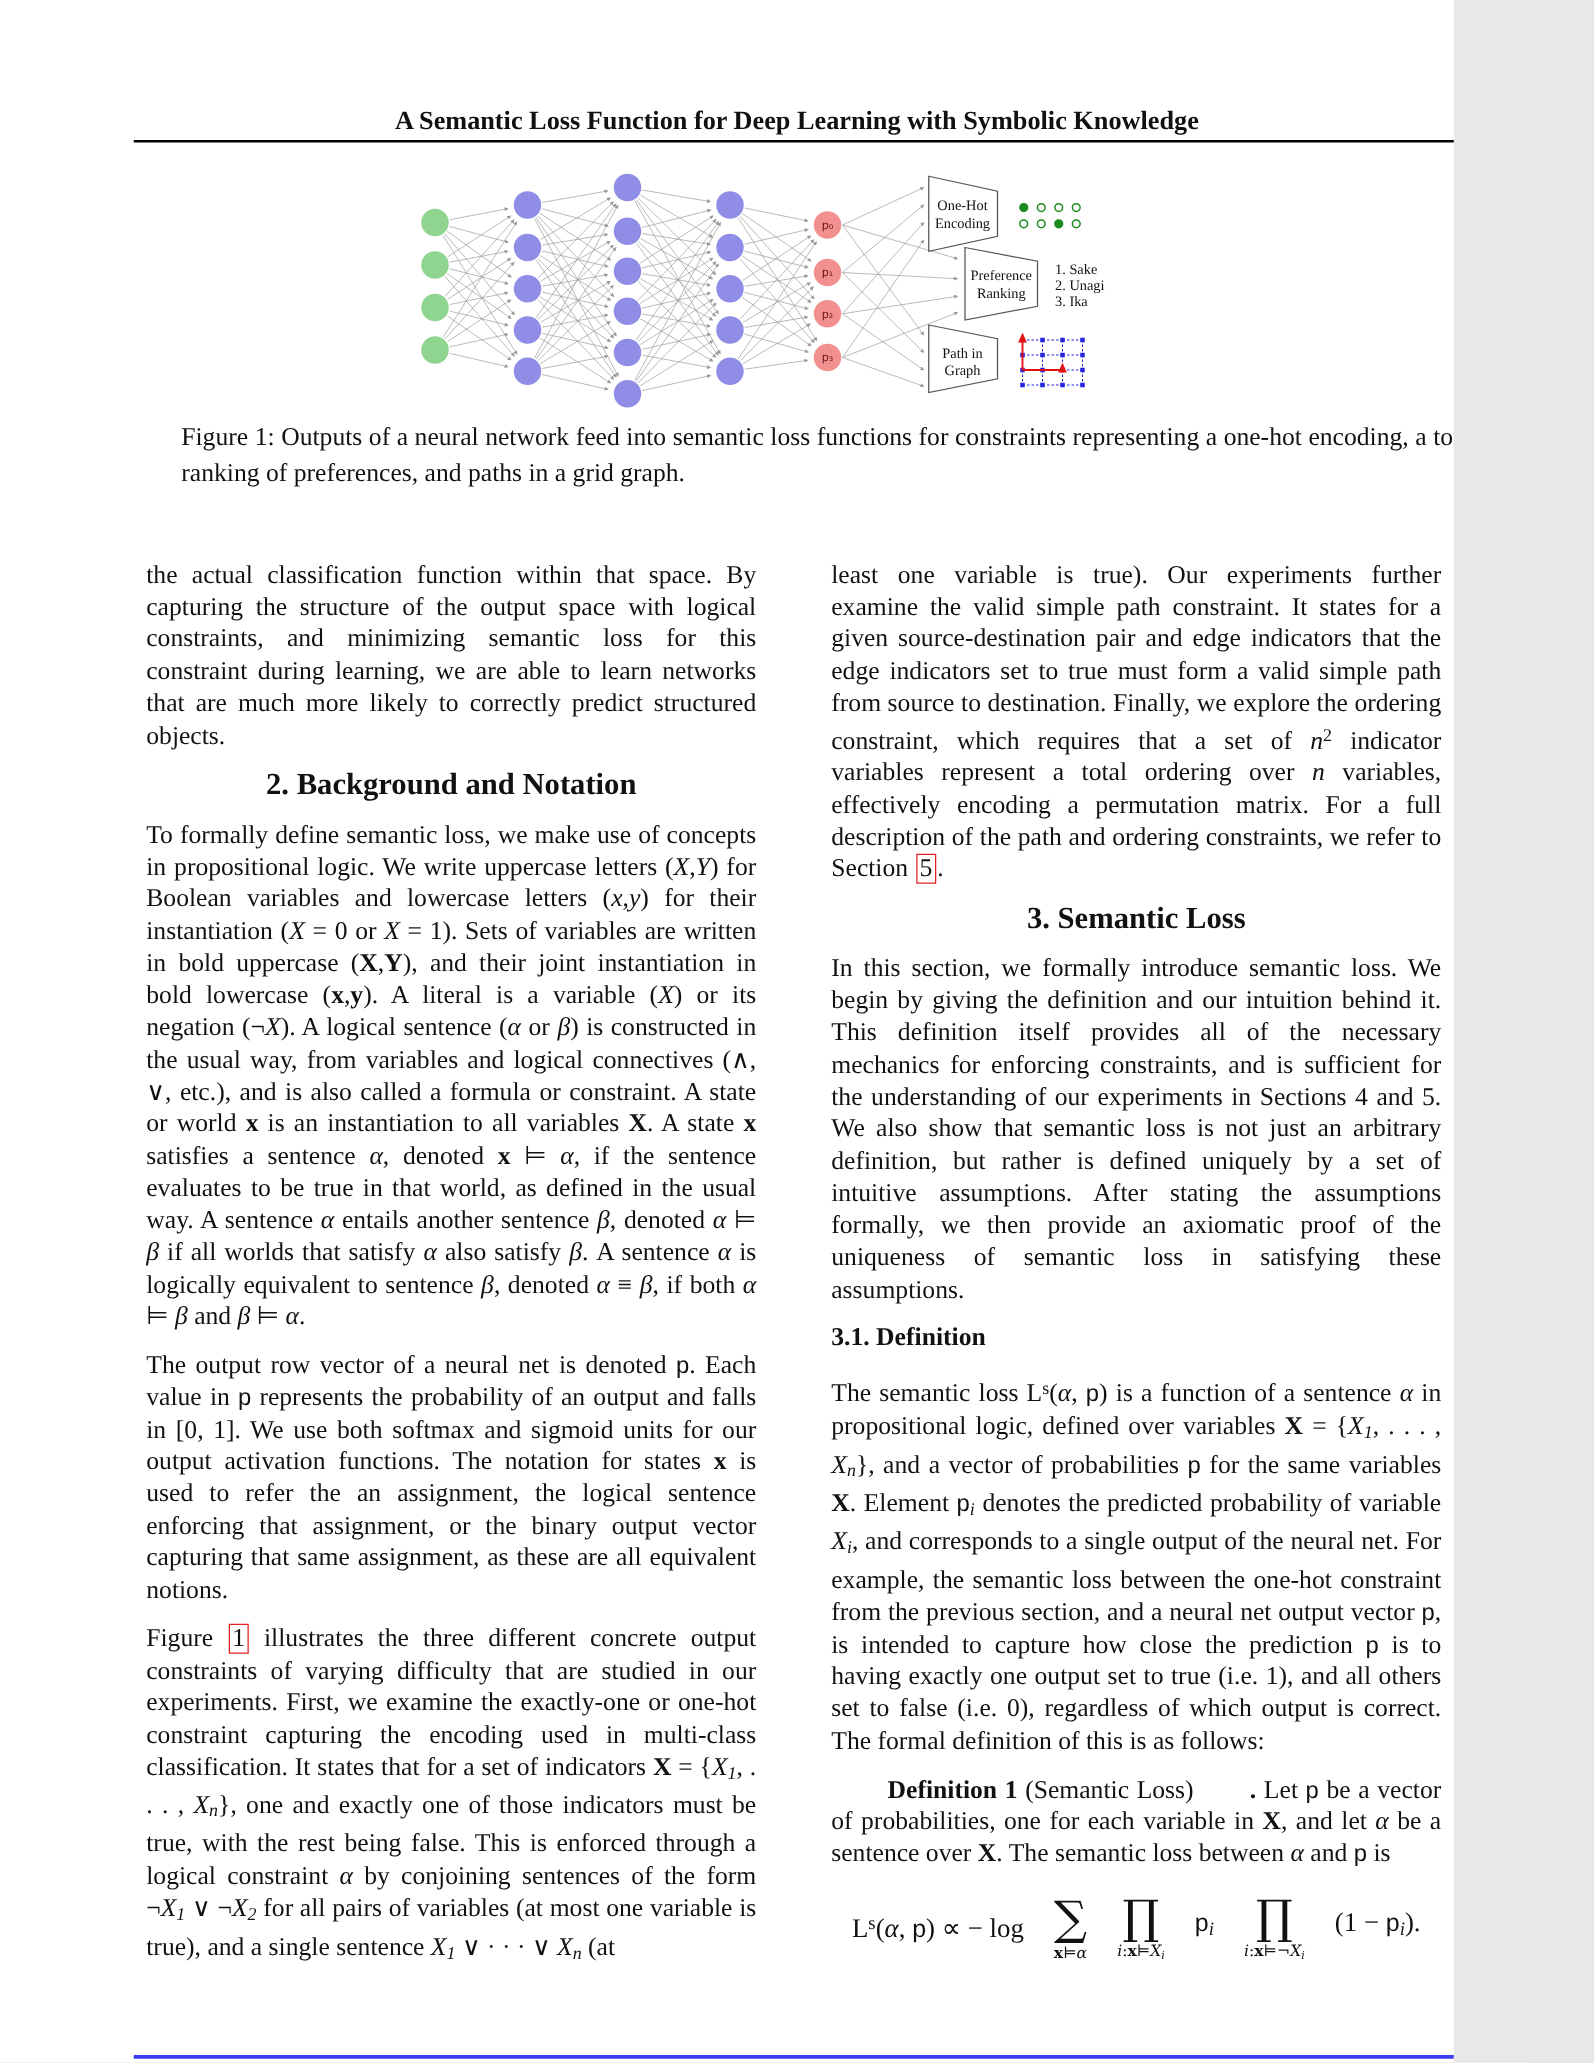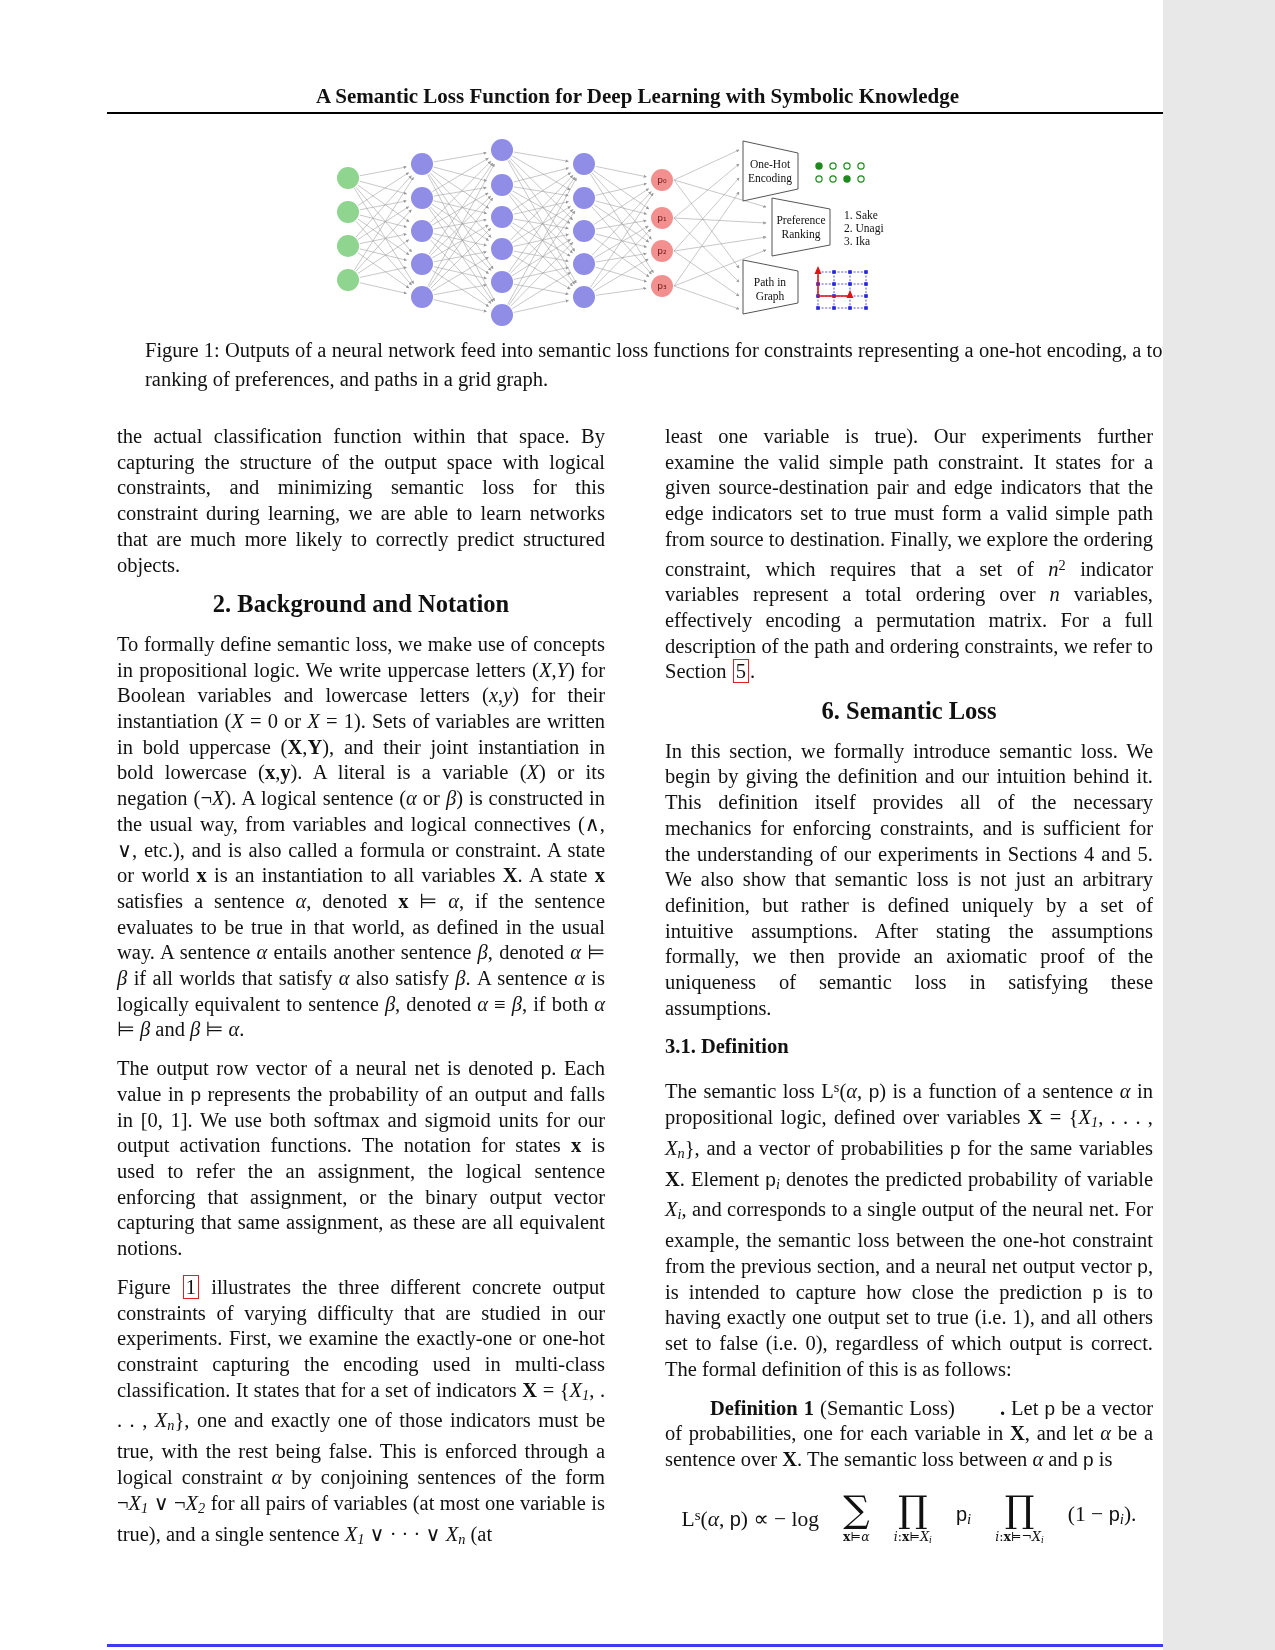--- a/index.html
+++ b/index.html
@@ -8,21 +8,21 @@
   .running-title{position:absolute;left:0;top:84px;width:1275px;text-align:center;
         font-size:21px;font-weight:bold;}
   .header-rule{position:absolute;left:107px;top:112px;width:1063px;height:2px;background:#000;}
   .figure-wrap{position:absolute;left:330px;top:128px;width:560px;height:200px;}
   .figure-wrap svg{width:100%;height:100%;}
   .trap{fill:#ffffff;stroke:#555;stroke-width:1;}
   .trap-label{font:11.5px "Liberation Serif",serif;text-anchor:middle;fill:#111;}
   .pref-item{font:11.5px "Liberation Serif",serif;fill:#111;}
   .caption{position:absolute;left:117px;top:336px;width:1038px;font-size:20.5px;
         line-height:28.5px;text-align:justify;margin-left:28px;}
-  .col{position:absolute;top:424px;width:488px;font-size:20.5px;line-height:25.7px;
+  .col{position:absolute;top:448px;width:488px;font-size:20.5px;line-height:25.7px;
         text-align:justify;}
   .col-left{left:117px;}
   .col-right{left:665px;}
   .col p{margin:0 0 13px 0;}
   h2.section{font-size:24.5px;font-weight:bold;margin:13px 0 15px 0;text-align:center;}
   h3.subsection{font-size:20.5px;font-weight:bold;margin:13px 0 15px 0;text-align:left;}
   .s-i{}
   .s-b{font-weight:bold;margin-left:45px;}
   .s-m{font-style:italic;}
   .s-bf{font-weight:bold;}
@@ -277,21 +277,21 @@
   <div class="col col-left">
     <p>the actual classification function within that space. By capturing the structure of the output space with logical constraints, and minimizing semantic loss for this constraint during learning, we are able to learn networks that are much more likely to correctly predict structured objects.</p>
     <h2 class="section">2. Background and Notation</h2>
     <p><span>To formally define semantic loss, we make use of concepts in propositional logic.  We write uppercase letters (</span><span class="s-m">X</span><span>,</span><span class="s-m">Y</span><span>) for Boolean variables and lowercase letters (</span><span class="s-m">x</span><span>,</span><span class="s-m">y</span><span>) for their instantiation (</span><span class="s-m">X</span><span> = 0 or </span><span class="s-m">X</span><span> = 1). Sets of variables are written in bold uppercase (</span><span class="s-bf">X</span><span>,</span><span class="s-bf">Y</span><span>), and their joint instantiation in bold lowercase (</span><span class="s-bf">x</span><span>,</span><span class="s-bf">y</span><span>).  A literal is a variable (</span><span class="s-m">X</span><span>) or its negation (¬</span><span class="s-m">X</span><span>).  A logical sentence (</span><span class="s-m">α</span><span> or </span><span class="s-m">β</span><span>) is constructed in the usual way, from variables and logical connectives (∧, ∨, etc.), and is also called a formula or constraint.  A state or world </span><span class="s-bf">x</span><span> is an instantiation to all variables </span><span class="s-bf">X</span><span>.  A state </span><span class="s-bf">x</span><span> satisfies a sentence </span><span class="s-m">α</span><span>, denoted </span><span class="s-bf">x</span><span> ⊨ </span><span class="s-m">α</span><span>, if the sentence evaluates to be true in that world, as defined in the usual way.  A sentence </span><span class="s-m">α</span><span> entails another sentence </span><span class="s-m">β</span><span>, denoted </span><span class="s-m">α</span><span> ⊨ </span><span class="s-m">β</span><span> if all worlds that satisfy </span><span class="s-m">α</span><span> also satisfy </span><span class="s-m">β</span><span>.  A sentence </span><span class="s-m">α</span><span> is logically equivalent to sentence </span><span class="s-m">β</span><span>, denoted </span><span class="s-m">α</span><span> ≡ </span><span class="s-m">β</span><span>, if both </span><span class="s-m">α</span><span> ⊨ </span><span class="s-m">β</span><span> and </span><span class="s-m">β</span><span> ⊨ </span><span class="s-m">α</span><span>.</span></p>
     <p><span>The output row vector of a neural net is denoted </span><span class="s-sf">p</span><span>.  Each value in </span><span class="s-sf">p</span><span> represents the probability of an output and falls in [0, 1].  We use both softmax and sigmoid units for our output activation functions.  The notation for states </span><span class="s-bf">x</span><span> is used to refer the an assignment, the logical sentence enforcing that assignment, or the binary output vector capturing that same assignment, as these are all equivalent notions.</span></p>
     <p><span>Figure </span><span class="s-link">1</span><span> illustrates the three different concrete output constraints of varying difficulty that are studied in our experiments.  First, we examine the exactly-one or </span><span class="s-i">one-hot constraint</span><span> capturing the encoding used in multi-class classification.  It states that for a set of indicators </span><span class="s-bf">X</span><span> = {</span><span class="s-m">X</span><span class="s-msub">1</span><span>, . . . , </span><span class="s-m">X</span><span class="s-msub">n</span><span>}, one and exactly one of those indicators must be true, with the rest being false.  This is enforced through a logical constraint </span><span class="s-m">α</span><span> by conjoining sentences of the form ¬</span><span class="s-m">X</span><span class="s-msub">1</span><span> ∨ ¬</span><span class="s-m">X</span><span class="s-msub">2</span><span> for all pairs of variables (at most one variable is true), and a single sentence </span><span class="s-m">X</span><span class="s-msub">1</span><span> ∨ · · · ∨ </span><span class="s-m">X</span><span class="s-msub">n</span><span> (at</span></p>
   </div>
 
   <div class="col col-right">
     <p><span>least one variable is true).  Our experiments further examine the </span><span class="s-i">valid simple path constraint</span><span>.  It states for a given source-destination pair and edge indicators that the edge indicators set to true must form a valid simple path from source to destination. Finally, we explore the </span><span class="s-i">ordering constraint</span><span>, which requires that a set of </span><span class="s-m">n</span><span class="s-sup">2</span><span> indicator variables represent a total ordering over </span><span class="s-m">n</span><span> variables, effectively encoding a permutation matrix.  For a full description of the path and ordering constraints, we refer to Section </span><span class="s-link">5</span><span>.</span></p>
-    <h2 class="section">6. Semantic Loss</h2>
+    <h2 class="section">3. Semantic Loss</h2>
     <p>In this section, we formally introduce semantic loss.  We begin by giving the definition and our intuition behind it. This definition itself provides all of the necessary mechanics for enforcing constraints, and is sufficient for the understanding of our experiments in Sections 4 and 5.  We also show that semantic loss is not just an arbitrary definition, but rather is defined uniquely by a set of intuitive assumptions.  After stating the assumptions formally, we then provide an axiomatic proof of the uniqueness of semantic loss in satisfying these assumptions.</p>
     <h3 class="subsection">3.1. Definition</h3>
     <p><span>The semantic loss L</span><span class="s-sup">s</span><span>(</span><span class="s-m">α</span><span>, </span><span class="s-sf">p</span><span>) is a function of a sentence </span><span class="s-m">α</span><span> in propositional logic, defined over variables </span><span class="s-bf">X</span><span> = {</span><span class="s-m">X</span><span class="s-msub">1</span><span>, . . . , </span><span class="s-m">X</span><span class="s-msub">n</span><span>}, and a vector of probabilities </span><span class="s-sf">p</span><span> for the same variables </span><span class="s-bf">X</span><span>.  Element </span><span class="s-sf">p</span><span class="s-msub">i</span><span> denotes the predicted probability of variable </span><span class="s-m">X</span><span class="s-msub">i</span><span>, and corresponds to a single output of the neural net. For example, the semantic loss between the one-hot constraint from the previous section, and a neural net output vector </span><span class="s-sf">p</span><span>, is intended to capture how close the prediction </span><span class="s-sf">p</span><span> is to having exactly one output set to true (i.e. 1), and all others set to false (i.e.  0), regardless of which output is correct. The formal definition of this is as follows:</span></p>
     <p><span class="s-b">Definition 1</span><span> (Semantic Loss)</span><span class="s-b">.</span><span class="s-i">  Let </span><span class="s-sf">p</span><span class="s-i"> be a vector of probabilities, one for each variable in </span><span class="s-bf">X</span><span class="s-i">, and let </span><span class="s-m">α</span><span class="s-i"> be a sentence over </span><span class="s-bf">X</span><span class="s-i">.  The semantic loss between </span><span class="s-m">α</span><span class="s-i"> and </span><span class="s-sf">p</span><span class="s-i"> is</span></p>
     <div class="equation">
       <span class="eq-seg"><span>L</span><span class="s-sup">s</span><span>(</span><span class="s-m">α</span><span>, </span><span class="s-sf">p</span><span>) ∝ − log</span></span>
       <span class="bigop">
         <span class="op-sym">∑</span>
         <span class="op-under"><span class="s-bf">x</span><span>⊨</span><span class="s-m">α</span></span>
       </span>

